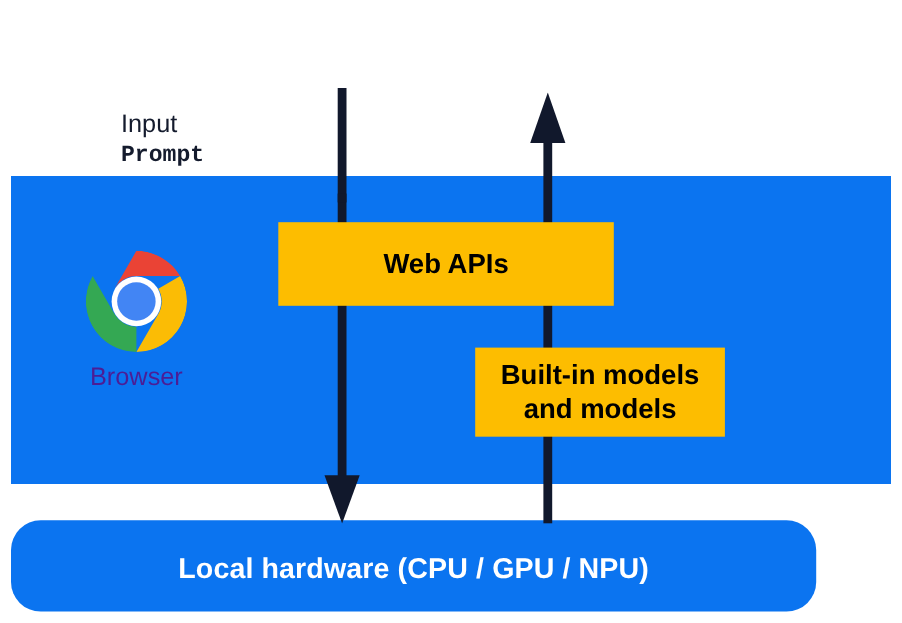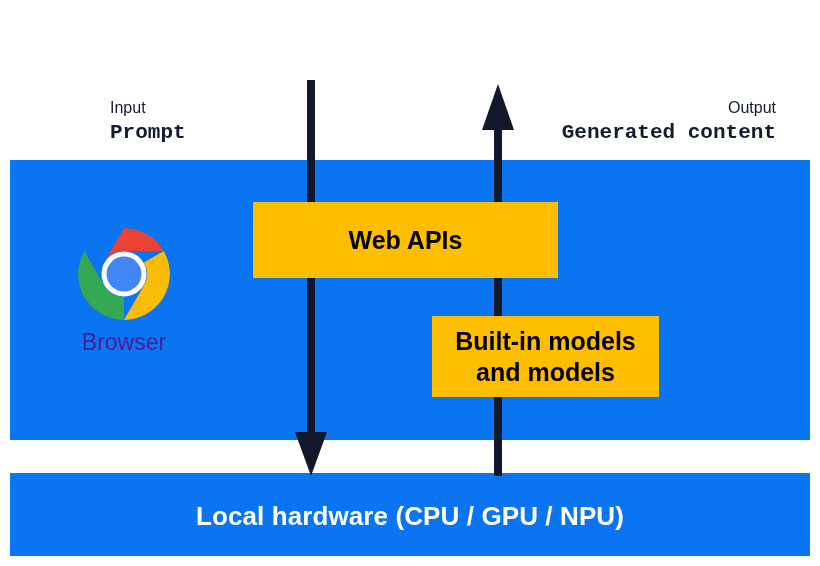--- a/index.html
+++ b/index.html
@@ -31,22 +31,23 @@
   }
   #band-browser {
     left: 10px;
     top: 160px;
     width: 800px;
     height: 280px;
   }
   #band-local-hardware {
     left: 10px;
     top: 473px;
-    width: 800px;
+    width: 732px;
     height: 83px;
+    border-radius: 27px;
   }
 
   .band-title {
     position: absolute;
     left: 0;
     right: 0;
     text-align: center;
     color: #ffffff;
     font-weight: bold;
     font-size: 26px;
@@ -66,21 +67,21 @@
     left: 110px;
     top: 98px;
     text-align: left;
   }
   #flow-output {
     right: 44px;
     top: 98px;
     text-align: right;
   }
   .flow-kind {
-    font-size: 16px;
+    font-size: 23px;
     font-weight: normal;
     display: block;
   }
   .flow-value {
     font-size: 21px;
     font-weight: bold;
     display: block;
     margin-top: 2px;
     font-family: Liberation Mono, monospace;
   }
@@ -162,24 +163,20 @@
 
   <div class="band" id="band-local-hardware">
     <div class="band-title">Local hardware (CPU / GPU / NPU)</div>
   </div>
 
   <div class="flow-label" id="flow-input">
     <span class="flow-kind">Input</span>
     <span class="flow-value">Prompt</span>
   </div>
 
-  <div class="flow-label" id="flow-output">
-    <span class="flow-kind">Output</span>
-    <span class="flow-value">Generated content</span>
-  </div>
 
   <svg class="arrow" id="arrow-down" viewBox="0 0 40 396">
     <rect x="16" y="0" width="8" height="356" fill="#11182c"></rect>
     <polygon points="20,396 4,352 36,352" fill="#11182c"></polygon>
     <rect x="16" y="96" width="8" height="8" fill="#11182c"></rect>
   </svg>
 
   <svg class="arrow" id="arrow-up" viewBox="0 0 40 392">
     <rect x="16" y="40" width="8" height="352" fill="#11182c"></rect>
     <polygon points="20,0 4,46 36,46" fill="#11182c"></polygon>

